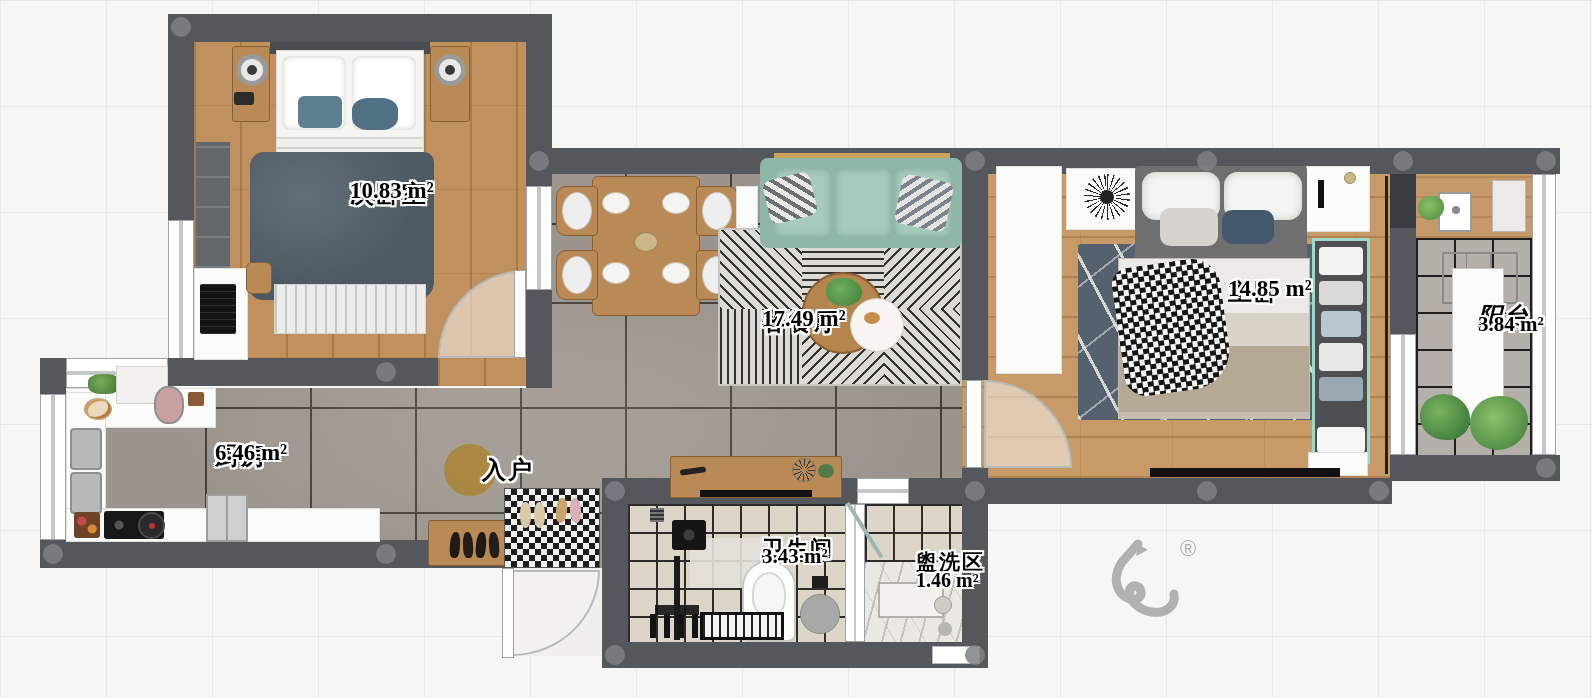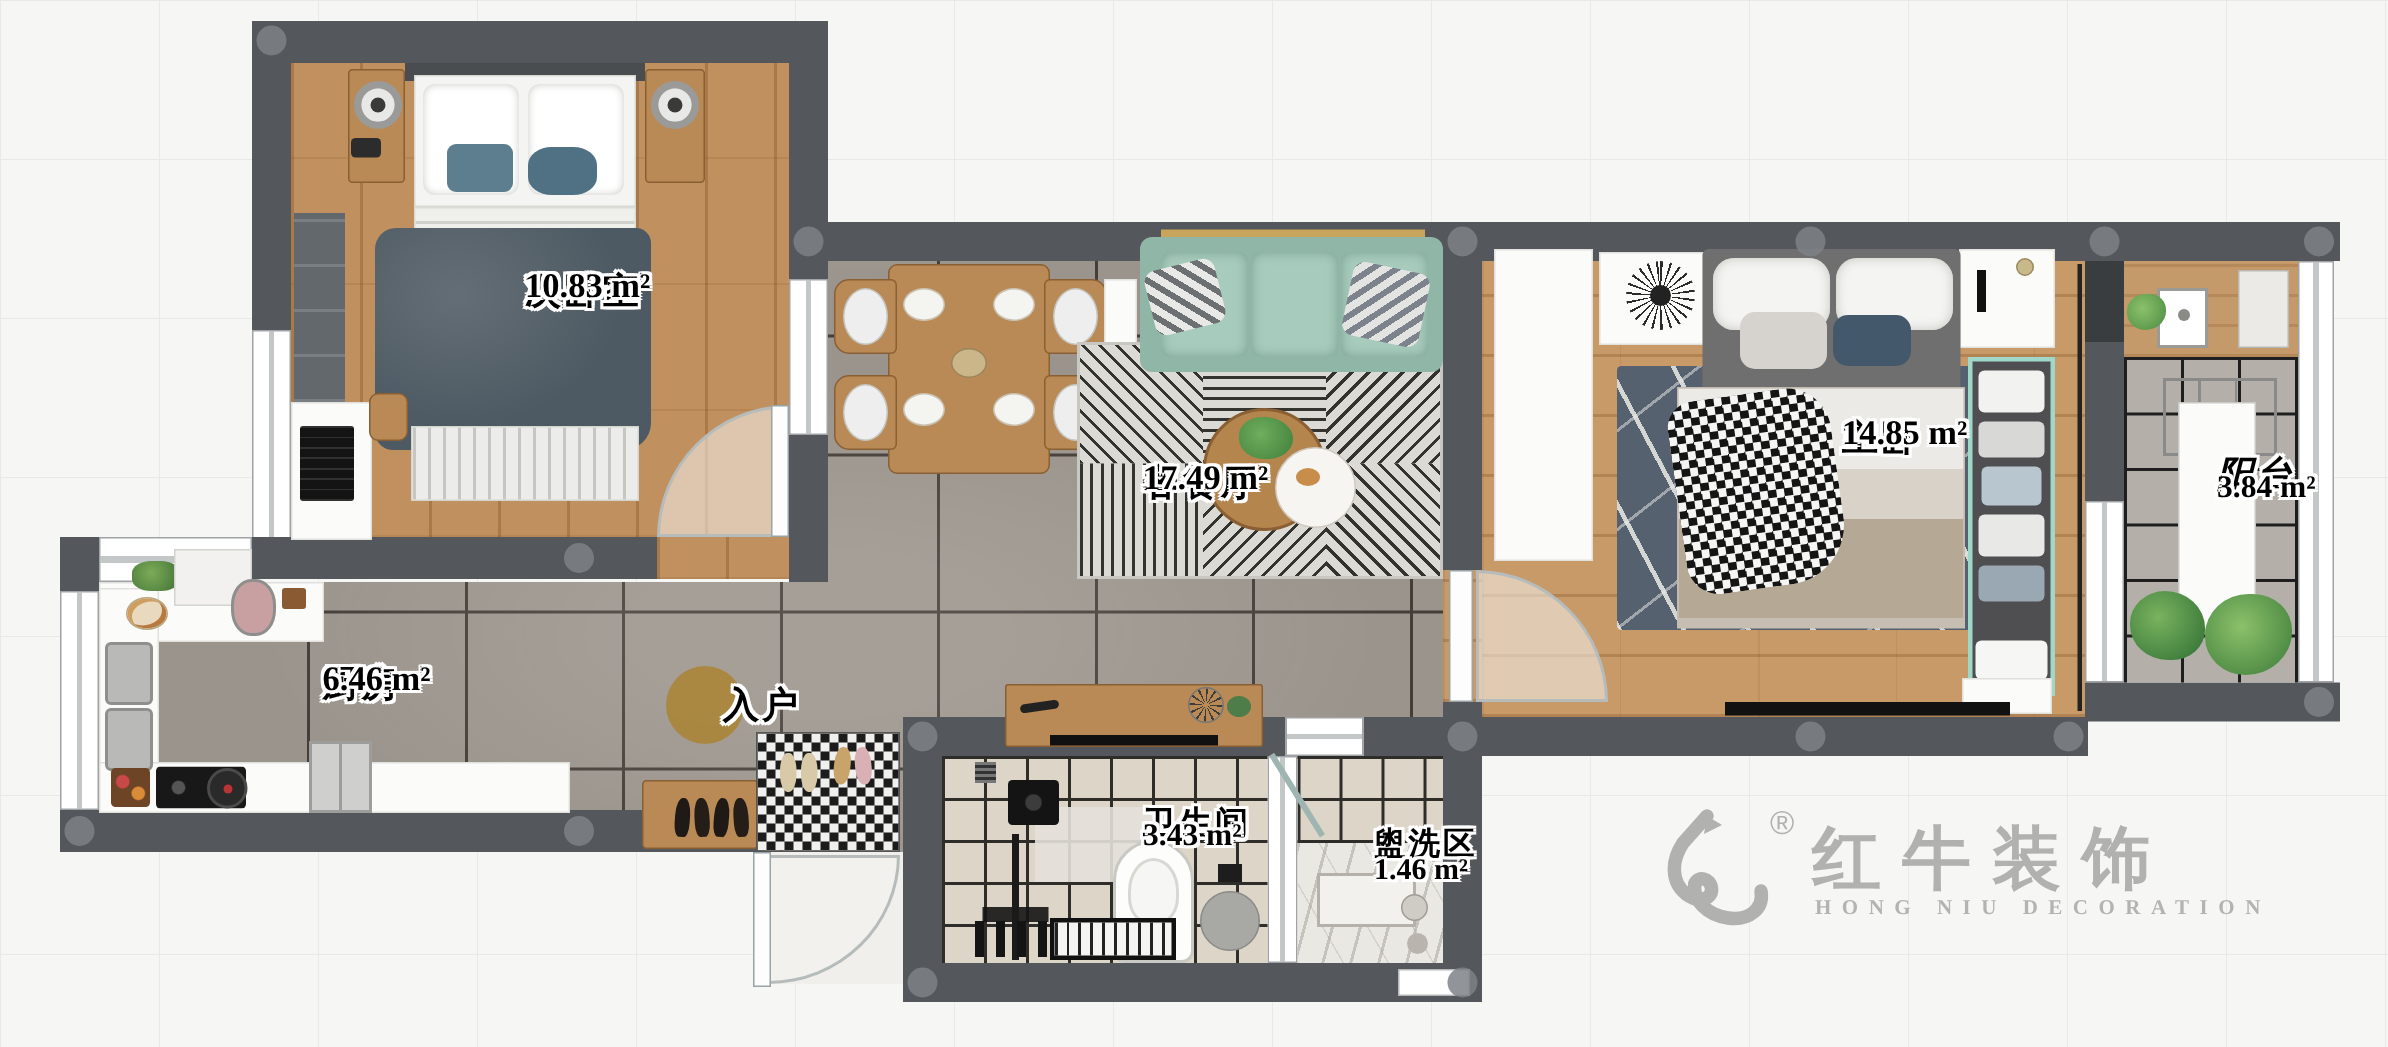--- a/index.html
+++ b/index.html
@@ -334,17 +334,15 @@
     <div class="rarea" style="font-size:21px;margin-top:12px;">3.84 m²</div>
   </div>
 
   <div class="logo" style="left:1108px;top:536px;width:330px;height:92px;">
     <svg width="78" height="90" viewBox="0 0 78 90" style="left:0;top:2px;position:absolute;">
       <path d="M30 6 L14 24 C6 36 6 50 16 58 C24 64 34 62 33 54 C32 47 24 46 22 51" fill="none" stroke="#a5a5a5" stroke-width="9" stroke-linecap="round" stroke-linejoin="round"></path>
       <path d="M22 51 C20 62 30 72 44 74 C58 76 68 68 66 56" fill="none" stroke="#a5a5a5" stroke-width="9" stroke-linecap="round"></path>
       <path d="M30 6 L40 12 L28 18 Z" fill="#a5a5a5"></path>
     </svg>
     <span style="left:72px;top:0;font-size:22px;font-family:'Liberation Sans',sans-serif;color:#a5a5a5;">®</span>
-    <div style="left:100px;top:6px;font-size:46px;font-weight:bold;letter-spacing:14px;color:#a5a5a5;font-family:'Liberation Sans',sans-serif;white-space:nowrap;">红牛装饰</div>
-    <div style="left:102px;top:62px;font-size:14px;font-weight:bold;letter-spacing:7px;color:#a8a8a8;font-family:'Liberation Serif',serif;white-space:nowrap;">HONG NIU DECORATION</div>
   </div>
 
 </div>
 
 </body></html>

